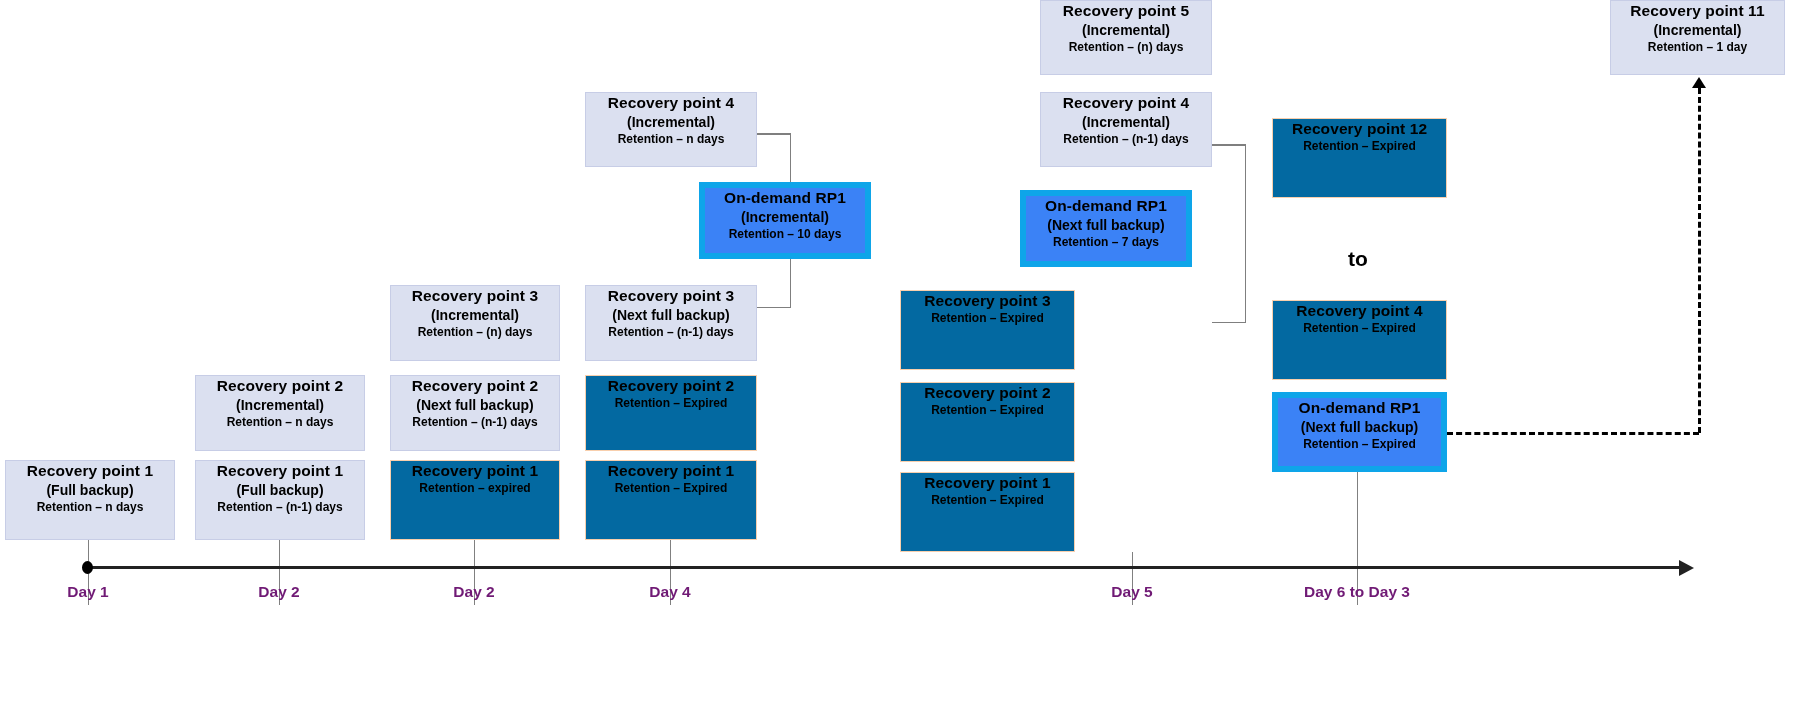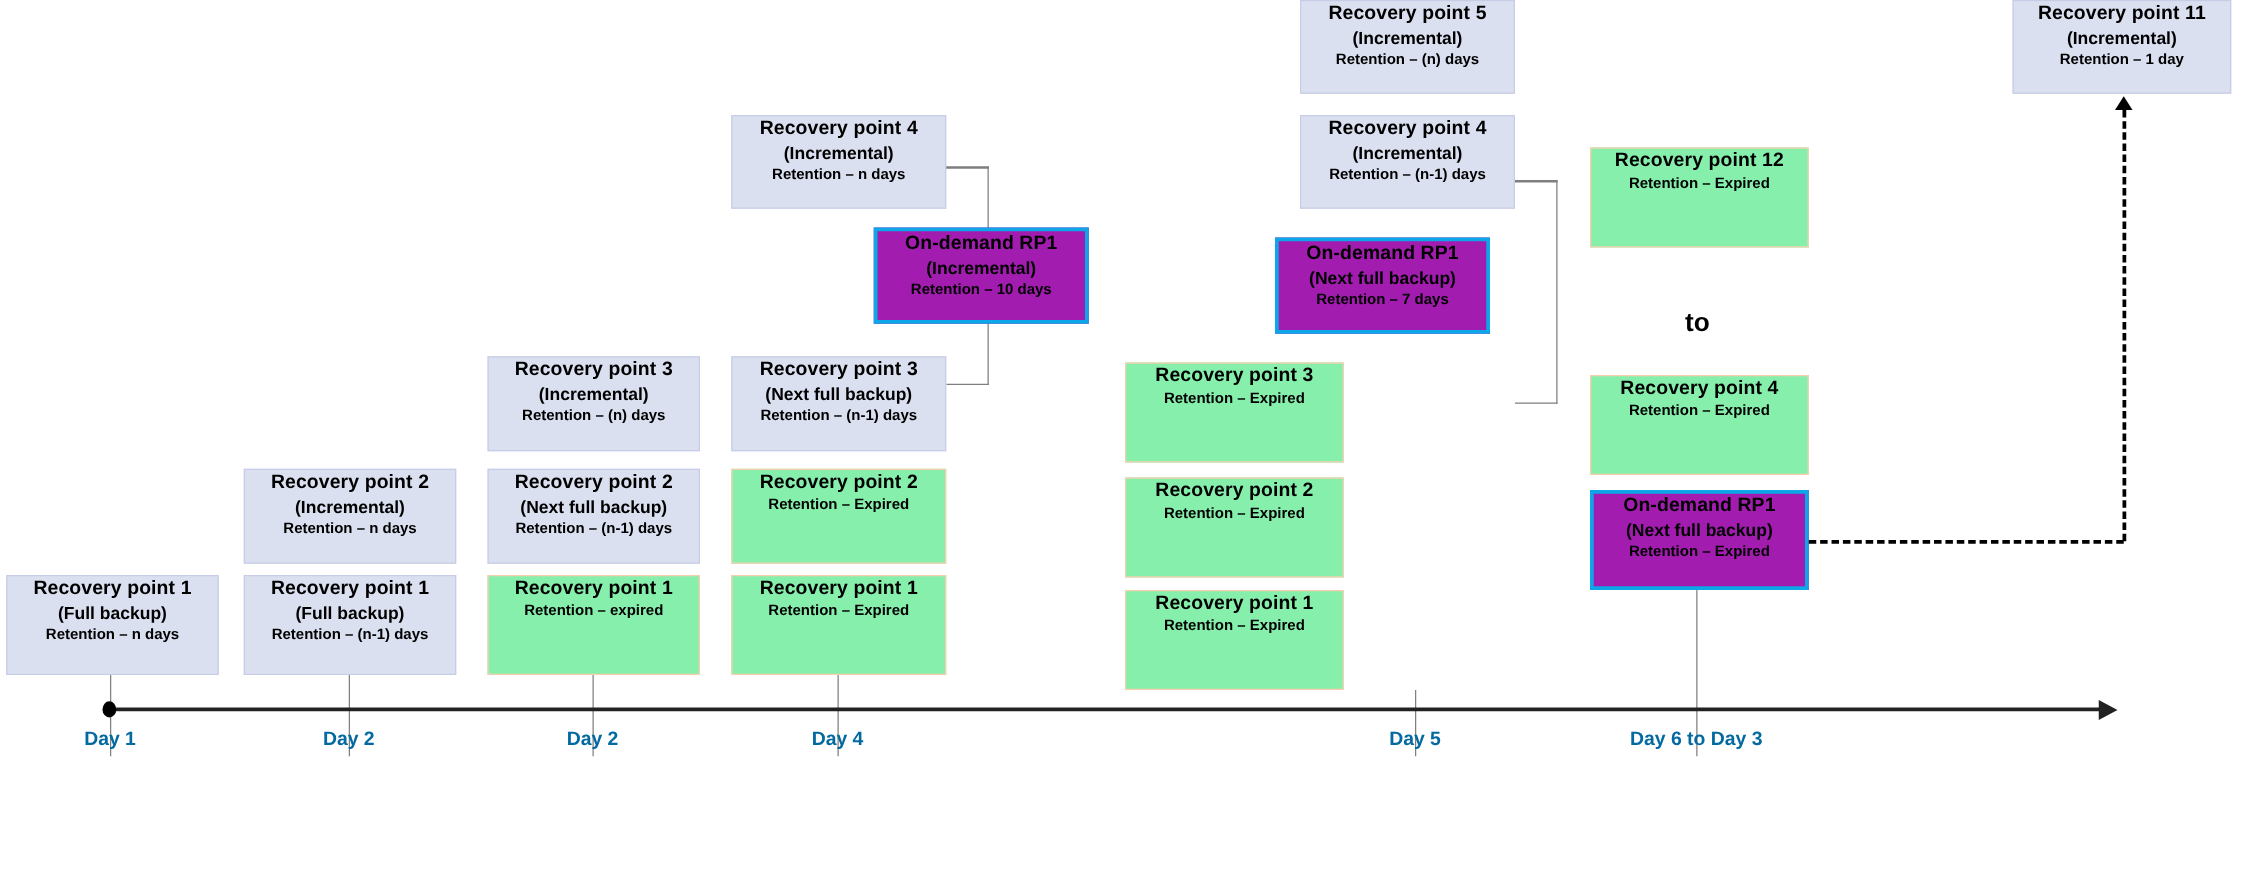--- a/index.html
+++ b/index.html
@@ -8,27 +8,27 @@
   #stage{position:relative;width:1810px;height:712px;background:#fff;overflow:hidden;}
 
   .box{position:absolute;box-sizing:border-box;display:flex;flex-direction:column;
        align-items:center;justify-content:flex-start;text-align:center;color:#000;
        line-height:1.32;}
   .box .t1{font-size:15.5px;font-weight:bold;letter-spacing:.1px;}
   .box .t2{font-size:14px;font-weight:bold;}
   .box .t3{font-size:12px;font-weight:bold;}
 
   .blue-light{background:#dbe0f0;border:1px solid #c7cde6;}
-  .orange{background:#86efac;border:1px solid #f8cfad;}
-  .blue-dark{background:#a21caf;border:3px solid #0ea5e9;color:#000;}
+  .orange{background:#0369a1;border:1px solid #f8cfad;}
+  .blue-dark{background:#3b82f6;border:6px solid #0ea5e9;color:#000;}
   .blue-dark .t1,.blue-dark .t2,.blue-dark .t3{color:#000;}
 
   .axis-line{position:absolute;background:#222;}
   .tick{position:absolute;width:1px;background:#808080;}
-  .daylabel{position:absolute;font-size:15.5px;font-weight:bold;color:#0369a1;
+  .daylabel{position:absolute;font-size:15.5px;font-weight:bold;color:#701a75;
             text-align:center;white-space:nowrap;}
   .startdot{position:absolute;width:11px;height:13px;background:#000;border-radius:50%;}
   .arrowhead{position:absolute;width:0;height:0;border-top:8px solid transparent;
              border-bottom:8px solid transparent;border-left:15px solid #222;}
   .conn{position:absolute;background:#7f7f7f;}
   .conn-v{width:1.5px;}
   .conn-h{height:1.5px;}
   .to-label{position:absolute;font-size:21px;font-weight:bold;color:#000;}
   .dash-v{position:absolute;width:0;border-left:3px dashed #000;}
   .dash-h{position:absolute;height:0;border-top:3px dashed #000;}

